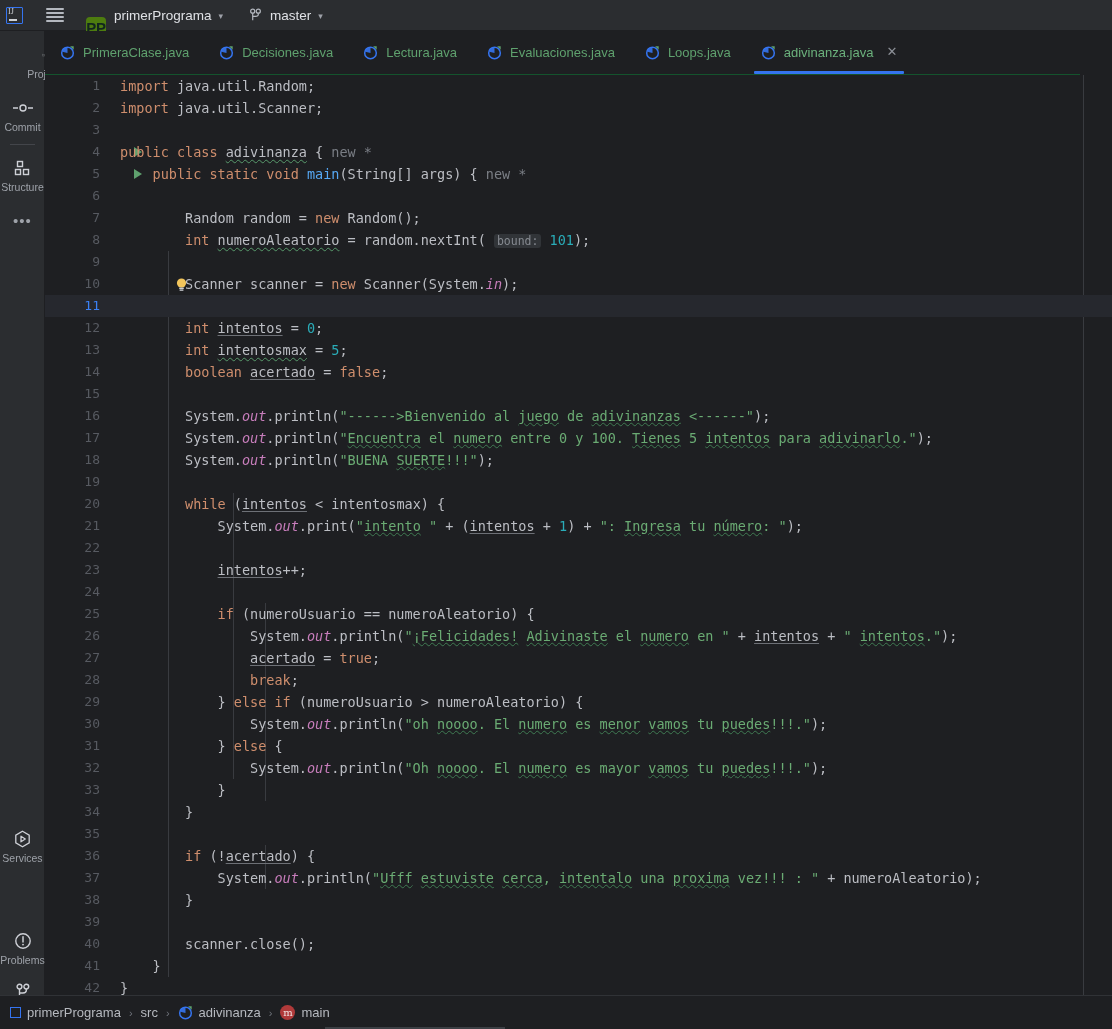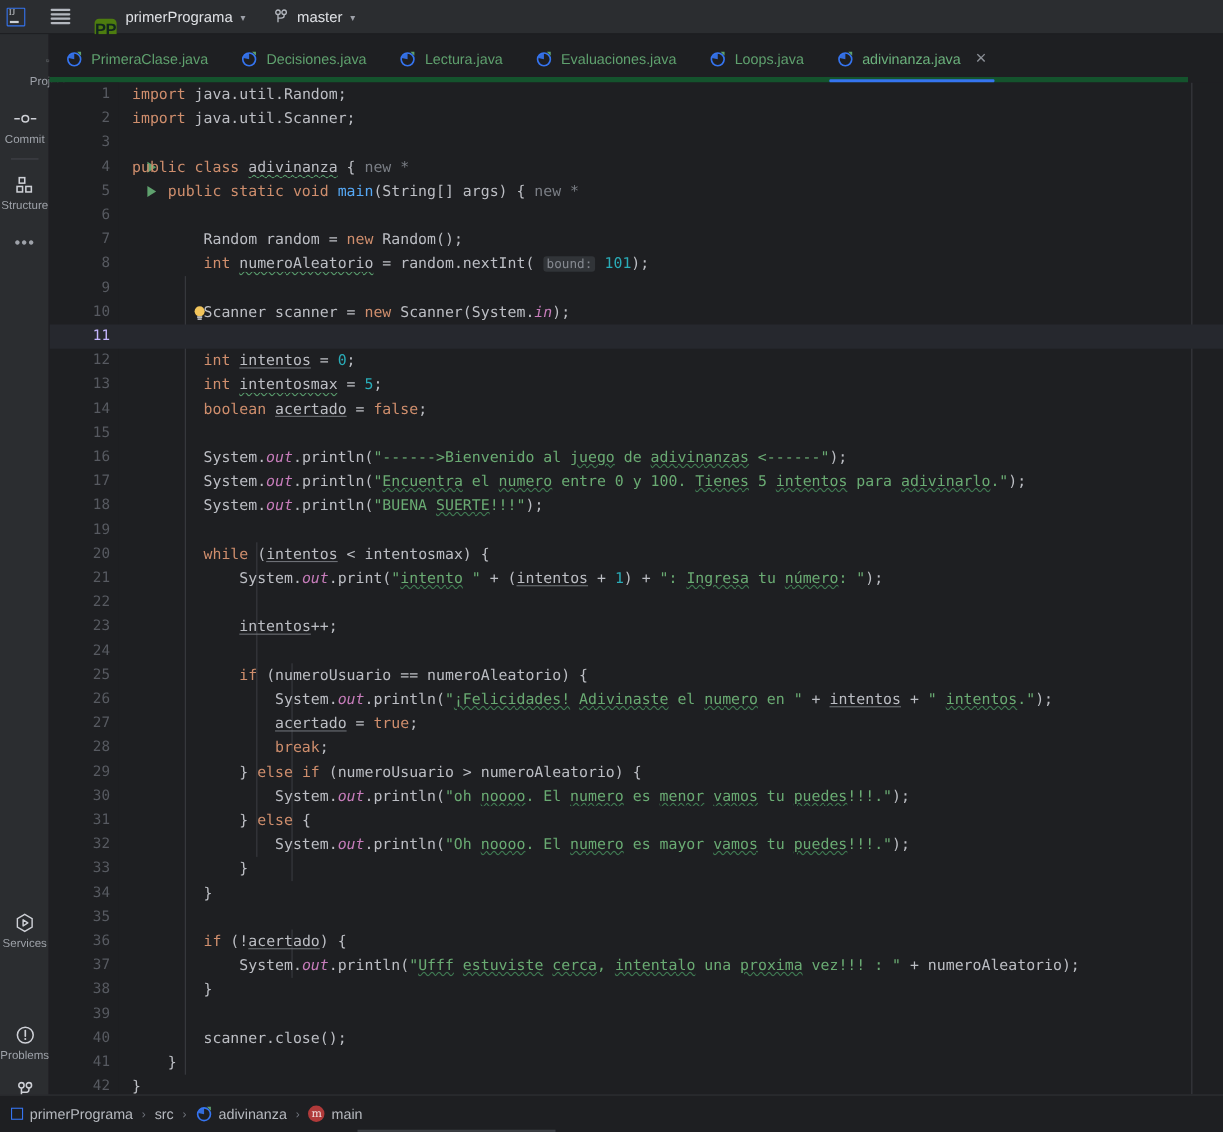--- a/index.html
+++ b/index.html
@@ -75,22 +75,22 @@
   }
   .tool-sep {
     width: 25px; height: 1px; background: #43454a; margin: 11px auto;
   }
   .dots { color: #9ea2a9; font-size: 15px; letter-spacing: 1px; line-height: 10px; }
 
   
   .tabbar {
     position: absolute; left: 45px; top: 31px; width: 1035px; height: 44px;
     background: #1e1f22;
-    display: flex; align-items: flex-start;
-    border-bottom: 5px solid #14532d;
+    display: flex; align-items: flex-end;
+    border-bottom: 1px solid #14532d;
   }
   .tab {
     display: flex; align-items: center; padding: 0 15px;
     position: relative; white-space: nowrap; height: 44px;
   }
   .tab .tab-label { font-size: 13px; color: #5fa16e; margin-left: 8px; }
   .tab.active .tab-label { color: #6bb17c; }
   .tab.active::after {
     content: ""; position: absolute; left: 8px; right: 8px; bottom: 0;
     height: 3px; background: #3574f0; border-radius: 1px;
@@ -114,21 +114,21 @@
     position: absolute; left: 1038px; top: 0; width: 1px; height: 920px;
     background: #393b40;
   }
 
   .row {
     position: relative; height: 22px; width: 1067px;
     font-family: "DejaVu Sans Mono", monospace; font-size: 13.5px;
     line-height: 22px; white-space: pre;
   }
   .row.current { background: #26282e; }
-  .row.current .ln { color: #c4b5fd; }
+  .row.current .ln { color: #3b82f6; }
   .ln {
     position: absolute; left: 0; width: 63px; text-align: right;
     padding-right: 8px; color: #575a61; font-size: 13px;
   }
   .run-tri {
     position: absolute; left: 89px; top: 6px; width: 0; height: 0;
     border-left: 8px solid transparent; border-top: 5px solid transparent;
     border-bottom: 5px solid transparent;
   }
   .bulb { position: absolute; left: 130px; top: 4px; width: 13px; height: 15px; }

